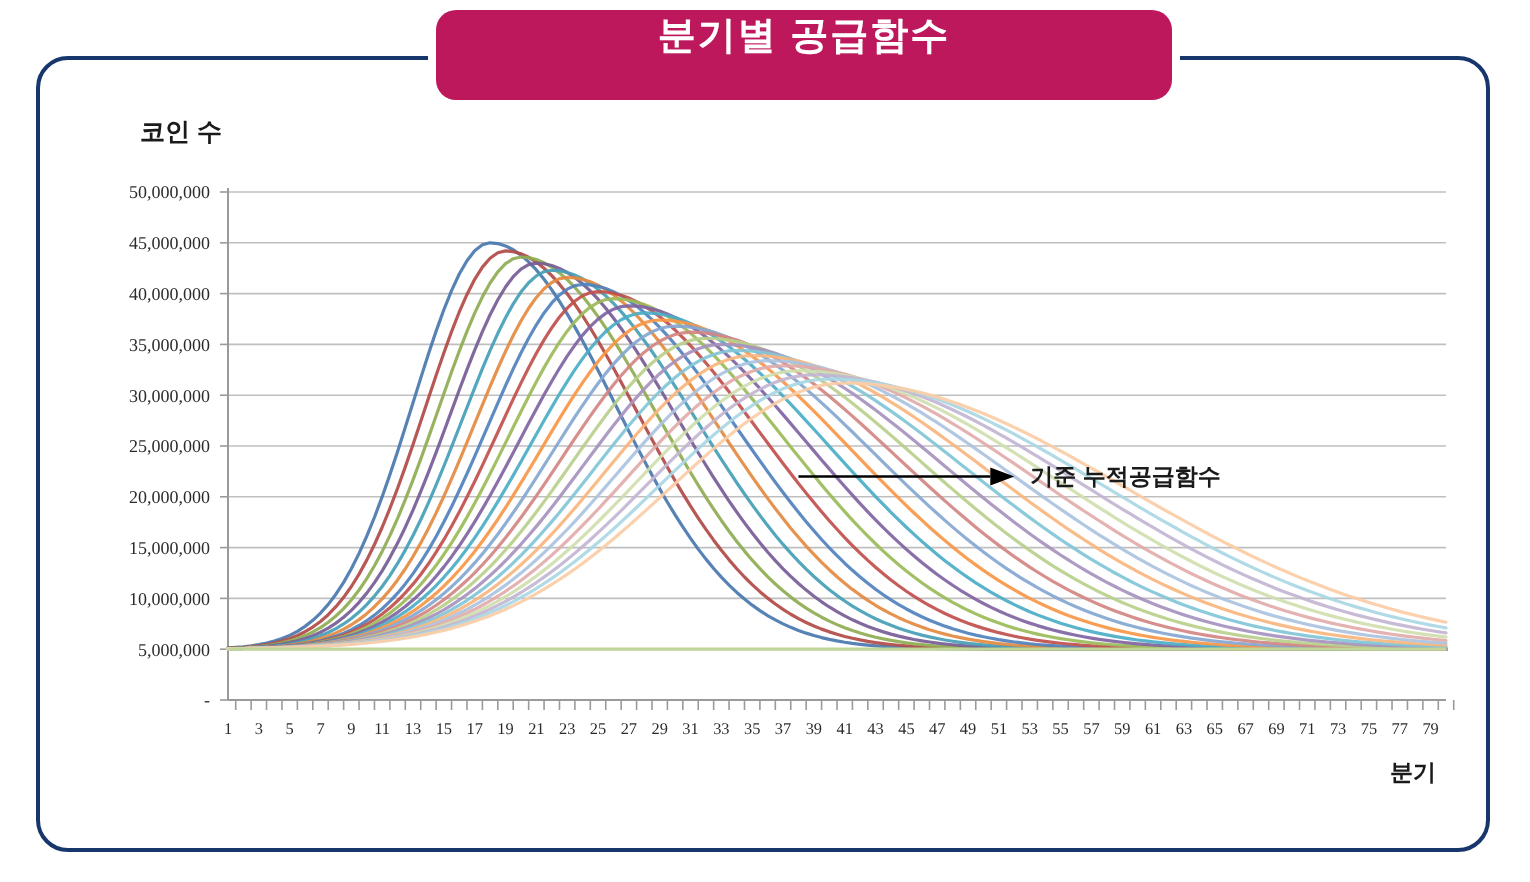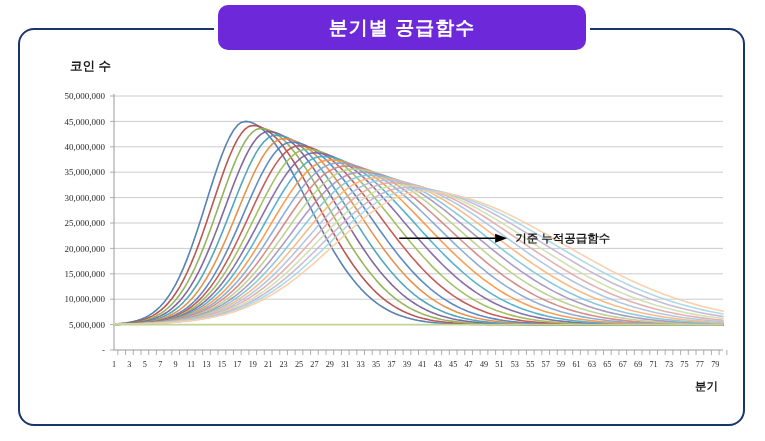--- a/index.html
+++ b/index.html
@@ -31,24 +31,24 @@
     box-sizing: border-box;
     background: #ffffff;
   }
   
   .title-banner {
     position: absolute;
     left: 218px;
     top: 5px;
     width: 368px;
     height: 45px;
-    background: #6d28d9;
+    background: #be185d;
     border-radius: 10px;
     display: flex;
-    align-items: center;
+    align-items: flex-start;
     justify-content: center;
     z-index: 5;
   }
   .title-text {
     color: #ffffff;
     font-size: 19px;
     font-weight: bold;
     letter-spacing: 1px;
     font-family: "Liberation Sans", "DejaVu Sans", sans-serif;
   }

